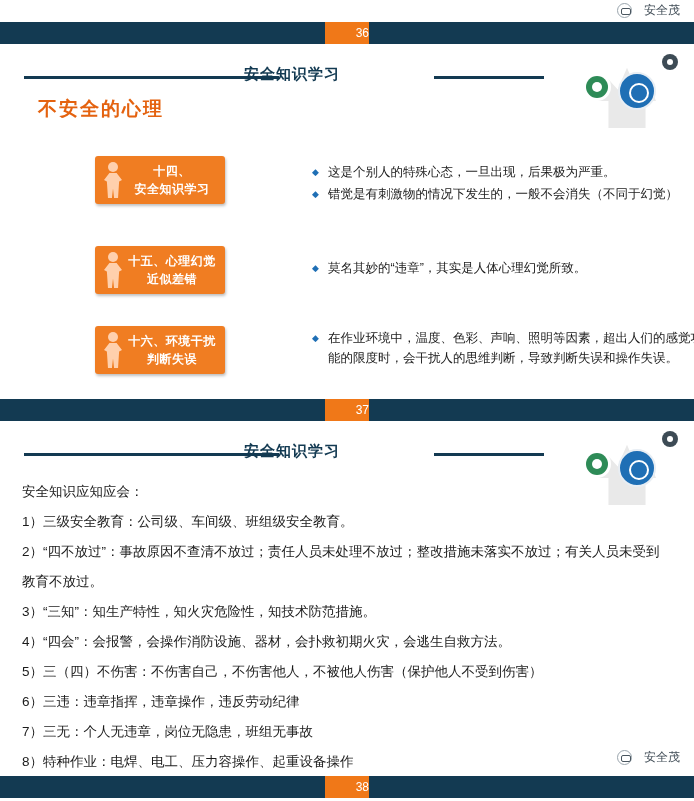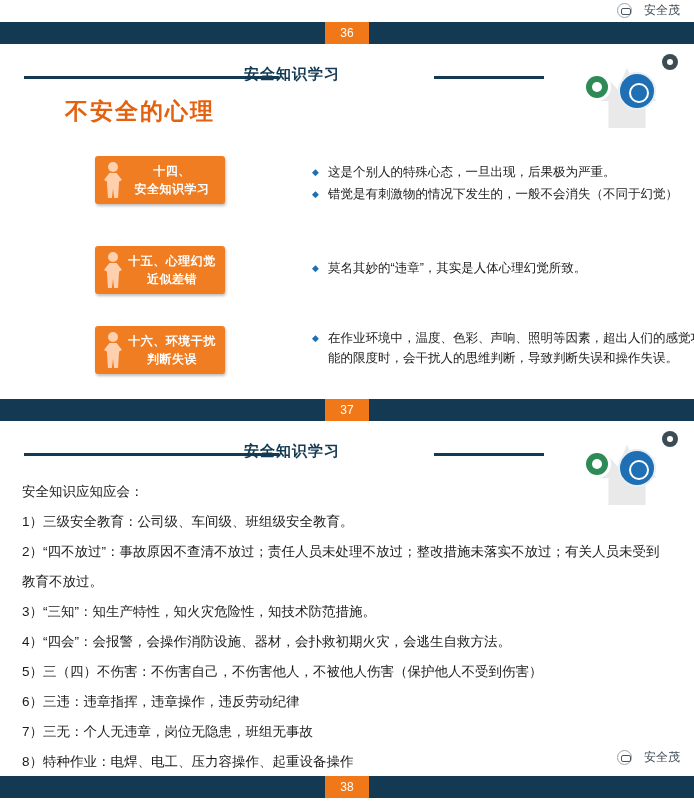--- a/index.html
+++ b/index.html
@@ -29,21 +29,21 @@
     position: absolute;
     left: 50%;
     transform: translateX(-50%);
     top: 0;
     width: 44px;
     height: 22px;
     background: #f07818;
     color: #ffffff;
     font-size: 12px;
     line-height: 22px;
-    text-align: center;
+    text-align: right;
     font-family: "Liberation Sans", sans-serif;
   }
   .slide {
     position: relative;
     width: 694px;
     background: #ffffff;
     overflow: hidden;
   }
   .slide-1 { height: 355px; }
   .slide-2 { height: 355px; }
@@ -137,25 +137,24 @@
     left: 5px; top: 5px;
     width: 6px; height: 6px;
     border-radius: 50%;
     background: #ffffff;
   }
   
   .s1-title {
     position: absolute;
     left: 38px;
     top: 52px;
-    font-size: 23px;
+    font-size: 19px;
     font-weight: bold;
     color: #e4620f;
     letter-spacing: 2px;
-    margin-left: 27px;
   }
   .row {
     position: absolute;
     left: 62px;
     width: 600px;
     height: 60px;
     padding-left: 33px;
   }
   .row-1 { top: 112px; }
   .row-2 { top: 202px; }

